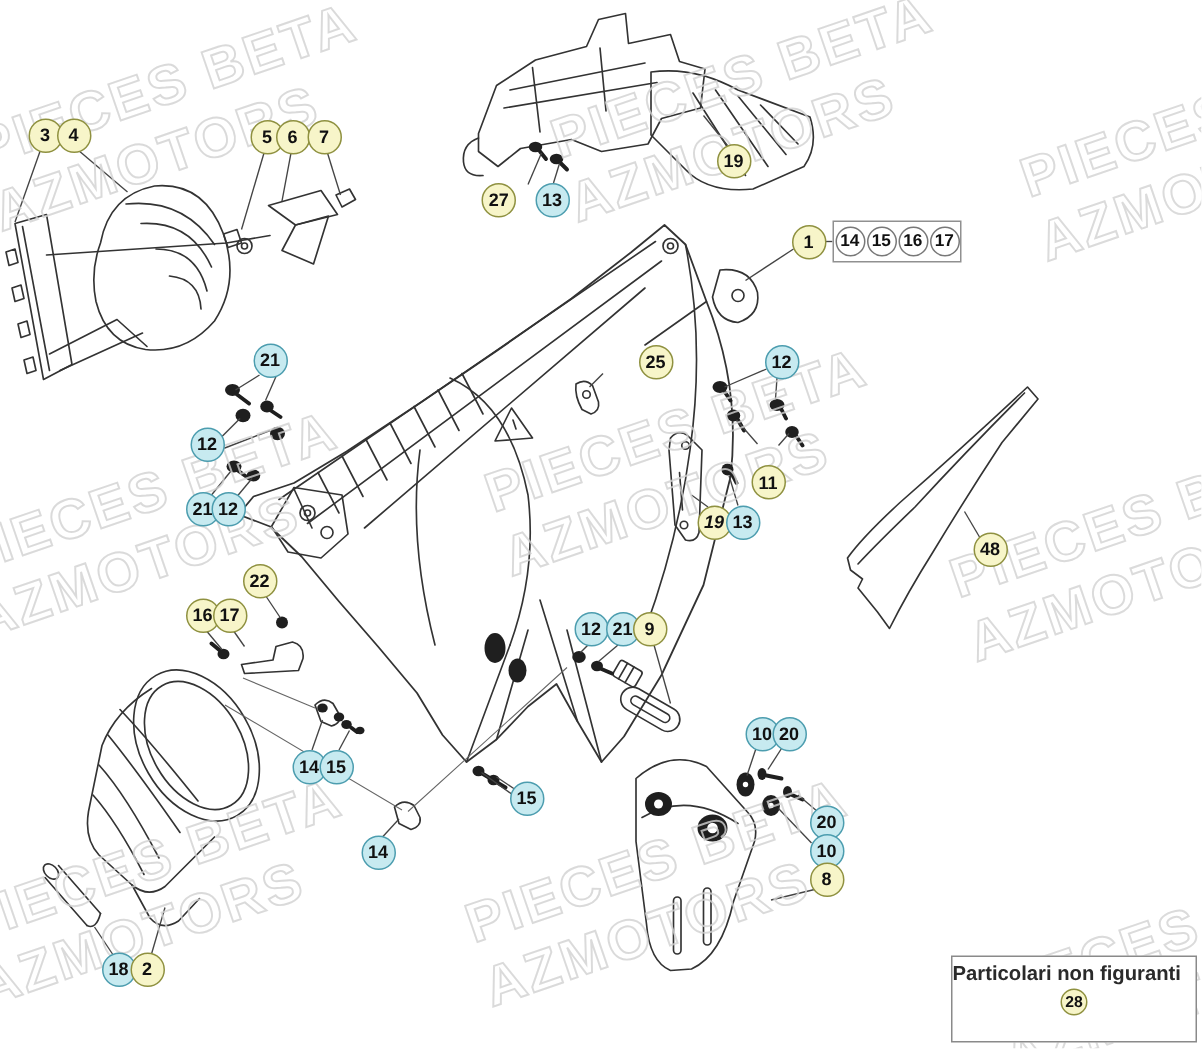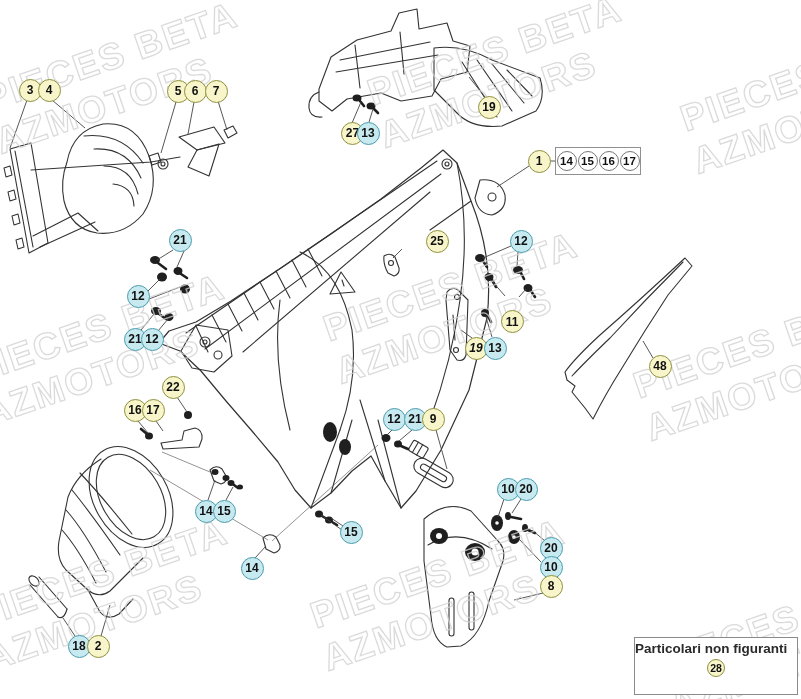--- a/index.html
+++ b/index.html
@@ -261,21 +261,21 @@
         <span class="wm-line l2">AZMOTORS</span>
       </div>
     </div>
 
   <div id="callout-layer">
       <div class="callout y" style="left: 18.5px; top: 78.5px;">3</div>
       <div class="callout y" style="left: 37.5px; top: 78.5px;">4</div>
       <div class="callout y" style="left: 166.5px; top: 79.5px;">5</div>
       <div class="callout y" style="left: 183.5px; top: 79.5px;">6</div>
       <div class="callout y" style="left: 204.5px; top: 79.5px;">7</div>
-      <div class="callout y" style="left: 341px; top: 121.5px;">27</div>
+      <div class="callout y" style="left: 321px; top: 121.5px;">27</div>
       <div class="callout c" style="left: 356.5px; top: 121.5px;">13</div>
       <div class="callout y" style="left: 477.5px; top: 95.5px;">19</div>
       <div class="callout y" style="left: 527.5px; top: 149.5px;">1</div>
       <div class="callout c" style="left: 168.5px; top: 228.5px;">21</div>
       <div class="callout c" style="left: 126.5px; top: 284.5px;">12</div>
       <div class="callout c" style="left: 123.5px; top: 327.5px;">21</div>
       <div class="callout c" style="left: 140.5px; top: 327.5px;">12</div>
       <div class="callout y" style="left: 397.5px; top: 229.5px; margin-left: 28px;">25</div>
       <div class="callout c" style="left: 509.5px; top: 229.5px;">12</div>
       <div class="callout y" style="left: 500.5px; top: 310px;">11</div>

